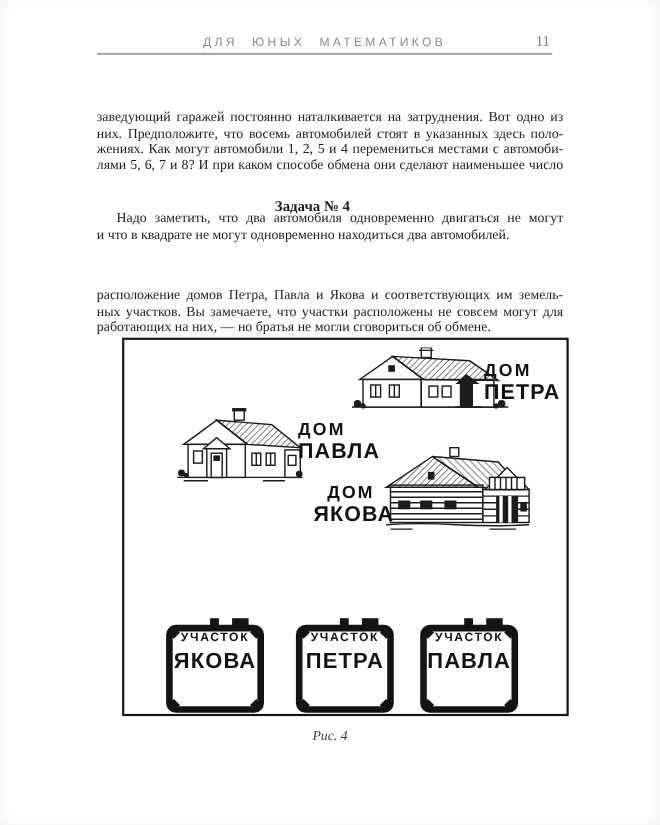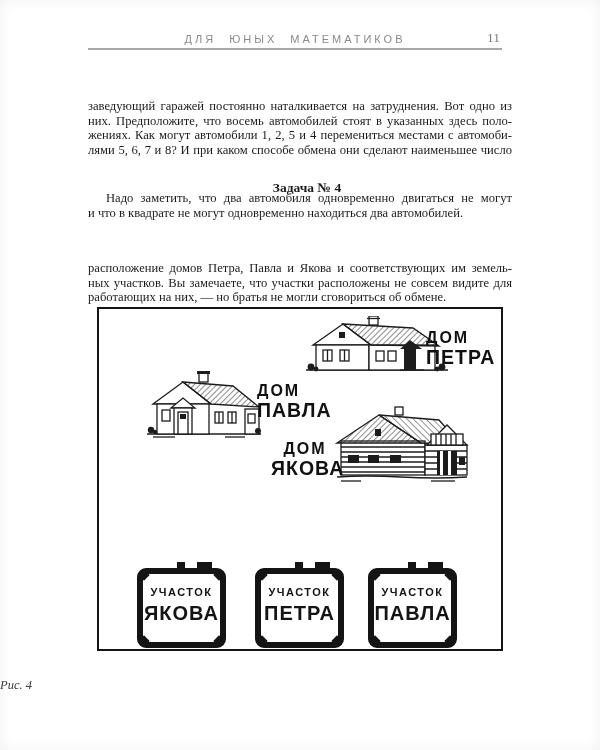--- a/index.html
+++ b/index.html
@@ -16,49 +16,49 @@
     font-family:"Liberation Sans", sans-serif; font-size:11px; letter-spacing:3px;
     word-spacing:7px; color:#8a8a8a; }
   .page-number { position:absolute; right:2px; bottom:2px; font-size:13.5px; color:#7d7d7d; }
 
   
   .para { position:absolute; left:88px; width:424px;margin-top:39px; }
   .line { height:14.6px; font-size:12.6px; line-height:14.6px;
     text-align:justify; text-align-last:justify; white-space:nowrap; }
   .line.last { text-align-last:left; }
   .line.indent { text-indent:18px; }
-  .centered-head { position:absolute; left:95px; width:424px; text-align:center;
+  .centered-head { position:absolute; left:72px; width:424px; text-align:center;
     font-weight:bold; font-size:13.5px; }
 
   
-  .figure { position:absolute; left:97px; top:307px; width:402px; height:340px;
+  .figure { position:absolute; left:111px; top:307px; width:402px; height:340px;
     border:2px solid #161616; background:#fff; }
   .house { position:absolute; }
   .house-label { position:absolute; font-family:"Liberation Sans", sans-serif;
     font-weight:bold; color:#111; }
   .house-label .l1 { font-size:16px; line-height:19px; letter-spacing:2px; }
   .house-label .l2 { font-size:19.5px; line-height:21px; letter-spacing:1px; }
   .house-label.centered { text-align:center; }
 
   .plot { position:absolute; top:259px; width:77px; height:68px;
     border:6px solid #141414; border-radius:9px; background:#fff; text-align:center; }
   .plot .tab { position:absolute; top:-12px; height:7px; background:#141414; }
   .plot .tab1 { left:44%; width:8px; }
   .plot .tab2 { left:70%; width:15px; }
   .plot .corner { position:absolute; width:8px; height:8px; background:#141414;
     transform:rotate(45deg); }
   .plot .c-tl { top:-3px; left:-3px; } .plot .c-tr { top:-3px; right:-3px; }
   .plot .c-bl { bottom:-3px; left:-3px; } .plot .c-br { bottom:-3px; right:-3px; }
-  .plot-small { margin-top:12px; font-family:"Liberation Sans", sans-serif;
+  .plot-small { margin-top:0; font-family:"Liberation Sans", sans-serif;
     font-weight:bold; font-size:11px; letter-spacing:1.5px; color:#141414; position:relative; }
   .plot-big { margin-top:4px; font-family:"Liberation Sans", sans-serif;
     font-weight:bold; font-size:20px; letter-spacing:1px; color:#141414; position:relative; }
 
-  .fig-caption { position:absolute; left:0; top:662px; width:600px; text-align:left;
-    font-style:italic; font-size:12.5px; color:#3c3c3c;margin-top:16px; }
+  .fig-caption { position:absolute; left:0; top:662px; width:600px; text-align:center;
+    font-style:italic; font-size:12.5px; color:#3c3c3c; }
 
   svg .ln { stroke:#1c1c1c; stroke-width:1.3; fill:none; }
   svg .wh { fill:#ffffff; stroke:#1c1c1c; stroke-width:1.3; }
   svg .dk { fill:#1c1c1c; stroke:none; }
 </style>
 </head>
 <body>
 
 <svg width="0" height="0" style="position:absolute">
   <defs>
@@ -87,21 +87,21 @@
 
   <div class="para" style="top:152px">
     <div class="line indent">Надо заметить, что два автомобиля одновременно двигаться не могут</div>
     <div class="line last">и что в квадрате не могут одновременно находиться два автомобилей.</div>
   </div>
 
   <div class="centered-head" style="top:180px">Задача № 4</div>
 
   <div class="para" style="top:222px">
     <div class="line">расположение домов Петра, Павла и Якова и соответствующих им земель-</div>
-    <div class="line">ных участков. Вы замечаете, что участки расположены не совсем видите для</div>
+    <div class="line">ных участков. Вы замечаете, что участки расположены не совсем могут для</div>
     <div class="line last">работающих на них, — но братья не могли сговориться об обмене.</div>
   </div>
 
   <div class="figure">
 
     <svg class="house" style="left:204px;top:7px" width="148" height="58" viewBox="0 0 148 58">
       <line class="ln" x1="3" y1="54" x2="145" y2="54"></line>
       <polygon class="wh" points="10,29 40,8 68,29"></polygon>
       <rect class="wh" x="13" y="29" width="53" height="25"></rect>
       <rect class="wh" x="66" y="29" width="66" height="25"></rect>

